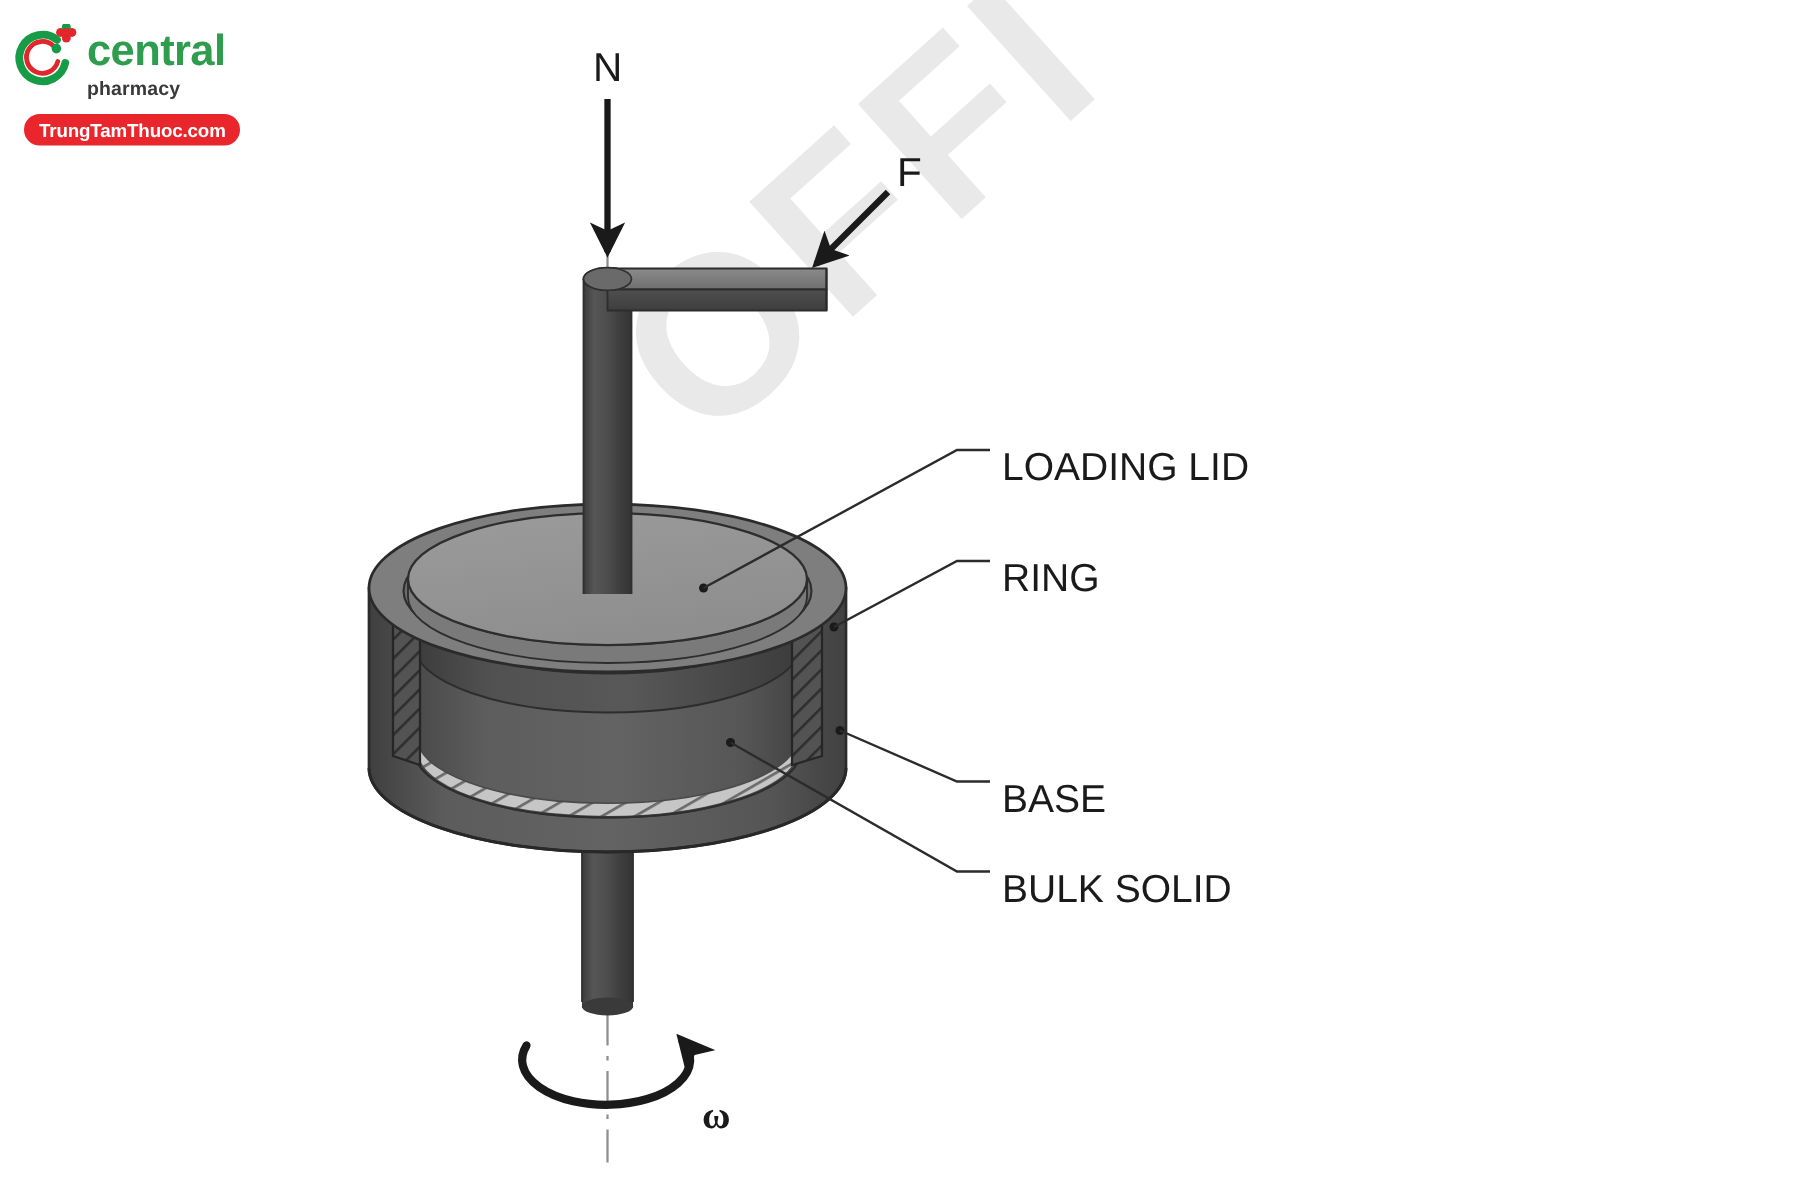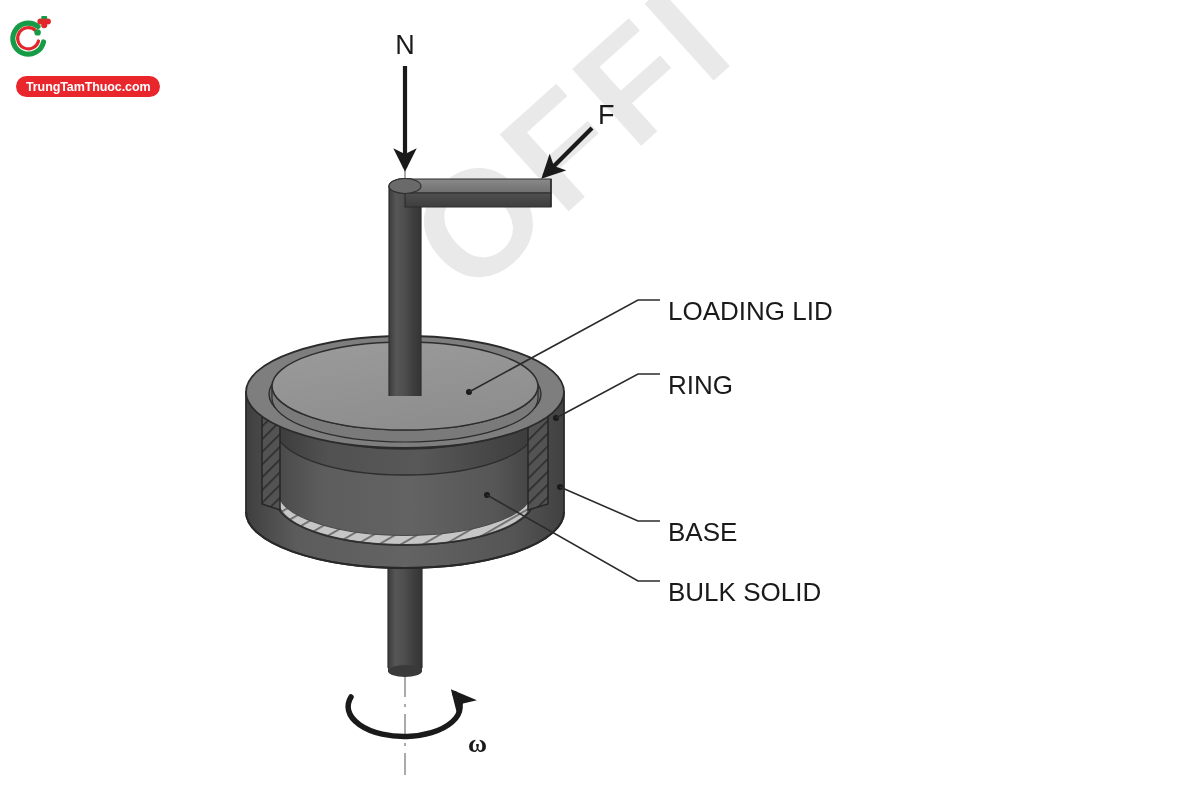--- a/index.html
+++ b/index.html
@@ -123,20 +123,24 @@
         <path d="M30 10.5 A15.5 15.5 0 1 0 35.5 26" fill="none" stroke="#169b47" stroke-width="5.2" stroke-linecap="round"></path>
         <path d="M27.5 14.5 A10.6 10.6 0 1 0 30.5 25" fill="none" stroke="#e1262c" stroke-width="3.2" stroke-linecap="round"></path>
         <circle cx="32.4" cy="5.6" r="3.0" fill="#e1262c"></circle>
         <circle cx="39.9" cy="5.6" r="3.0" fill="#e1262c"></circle>
         <circle cx="36.2" cy="2.0" r="3.0" fill="#169b47"></circle>
         <circle cx="36.2" cy="9.3" r="3.0" fill="#e1262c"></circle>
         <circle cx="36.2" cy="5.6" r="3.0" fill="#e1262c"></circle>
         <circle cx="29.6" cy="16.4" r="3.2" fill="#169b47"></circle>
       </svg>
     </div>
+    <div class="logo-wordmark">
+      <span class="logo-central">central</span>
+      <span class="logo-pharmacy">pharmacy</span>
+    </div>
     <div class="logo-banner">
       <span>TrungTamThuoc.com</span>
     </div>
   </div>
 
   <svg width="1200" height="800" viewBox="0 0 1200 800" style="position:absolute; left:0; top:0;">
     <defs>
 
       <pattern id="hatch-ring" width="9" height="9" patternTransform="rotate(45)" patternUnits="userSpaceOnUse">
         <rect width="9" height="9" fill="#535353"></rect>

